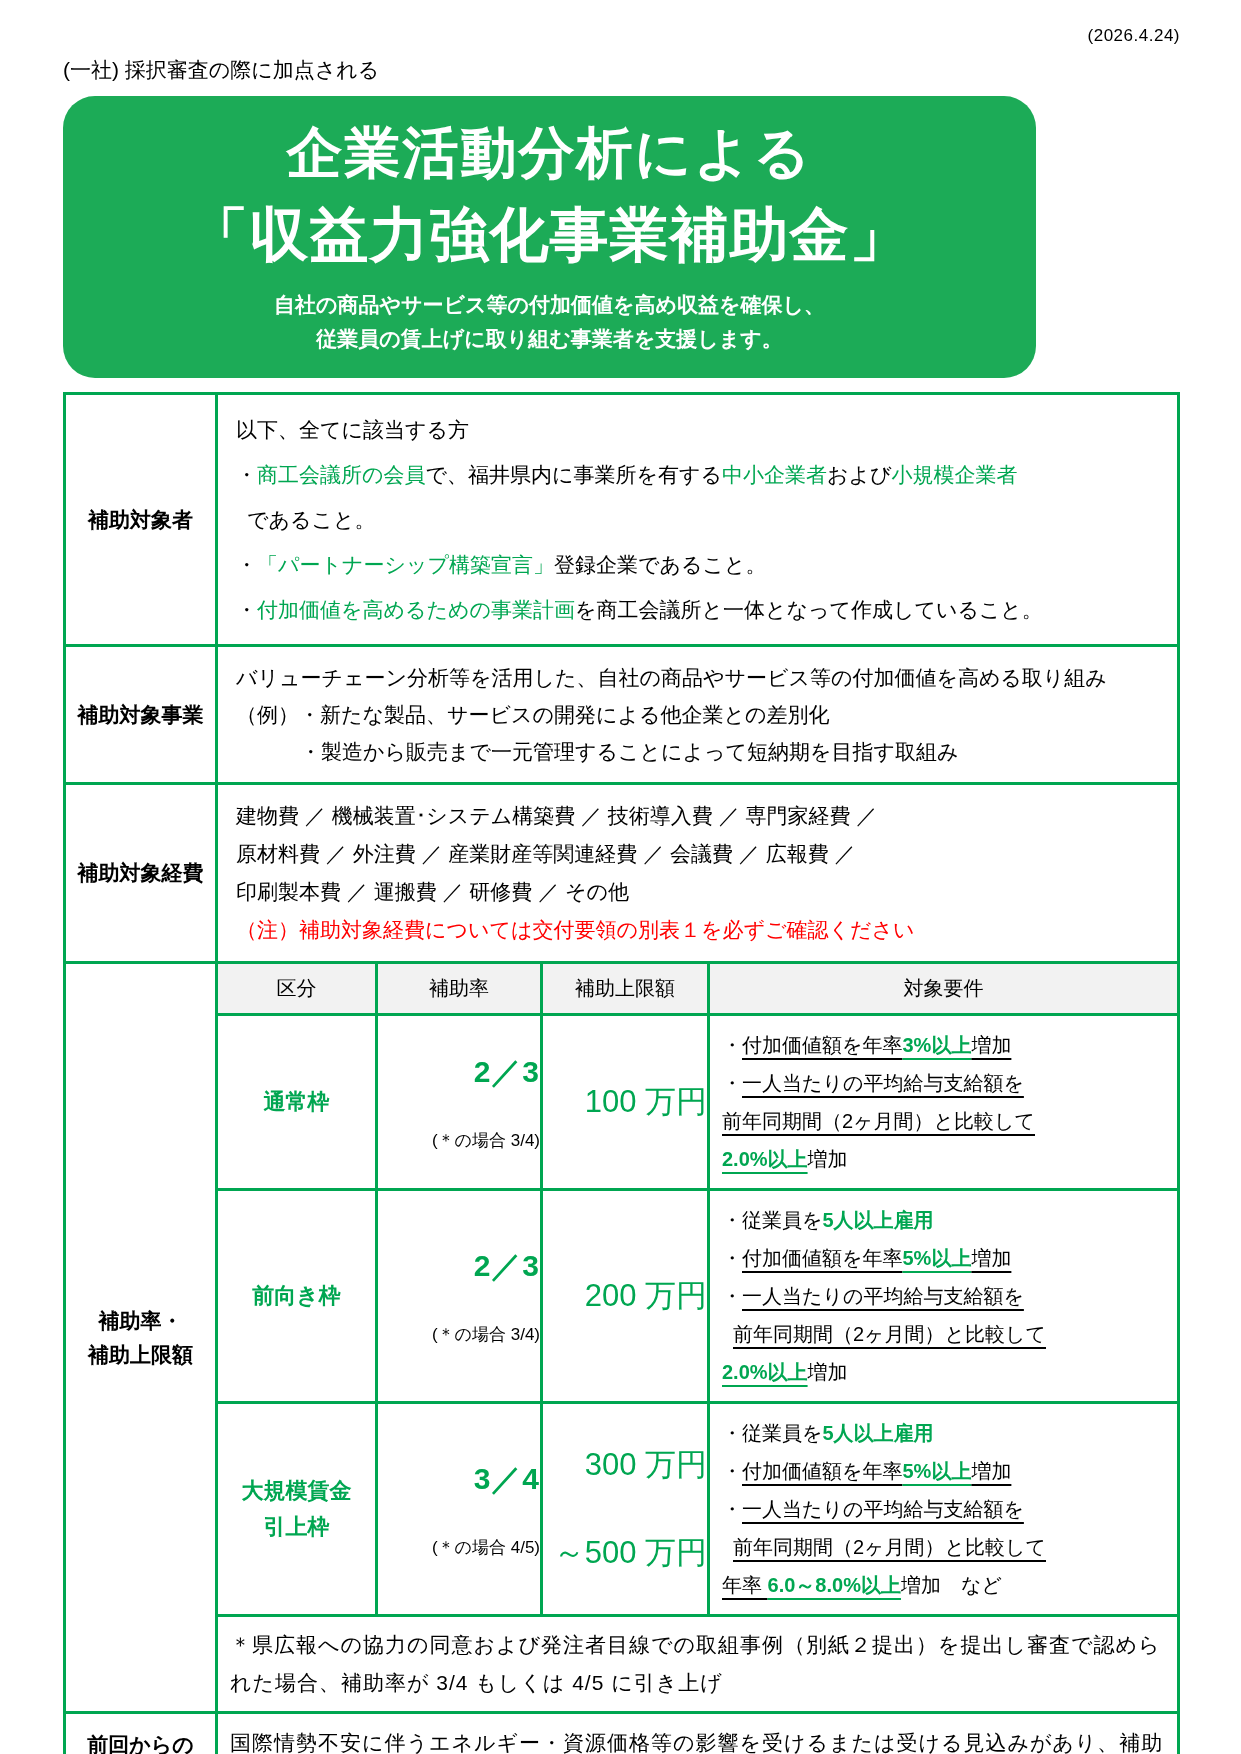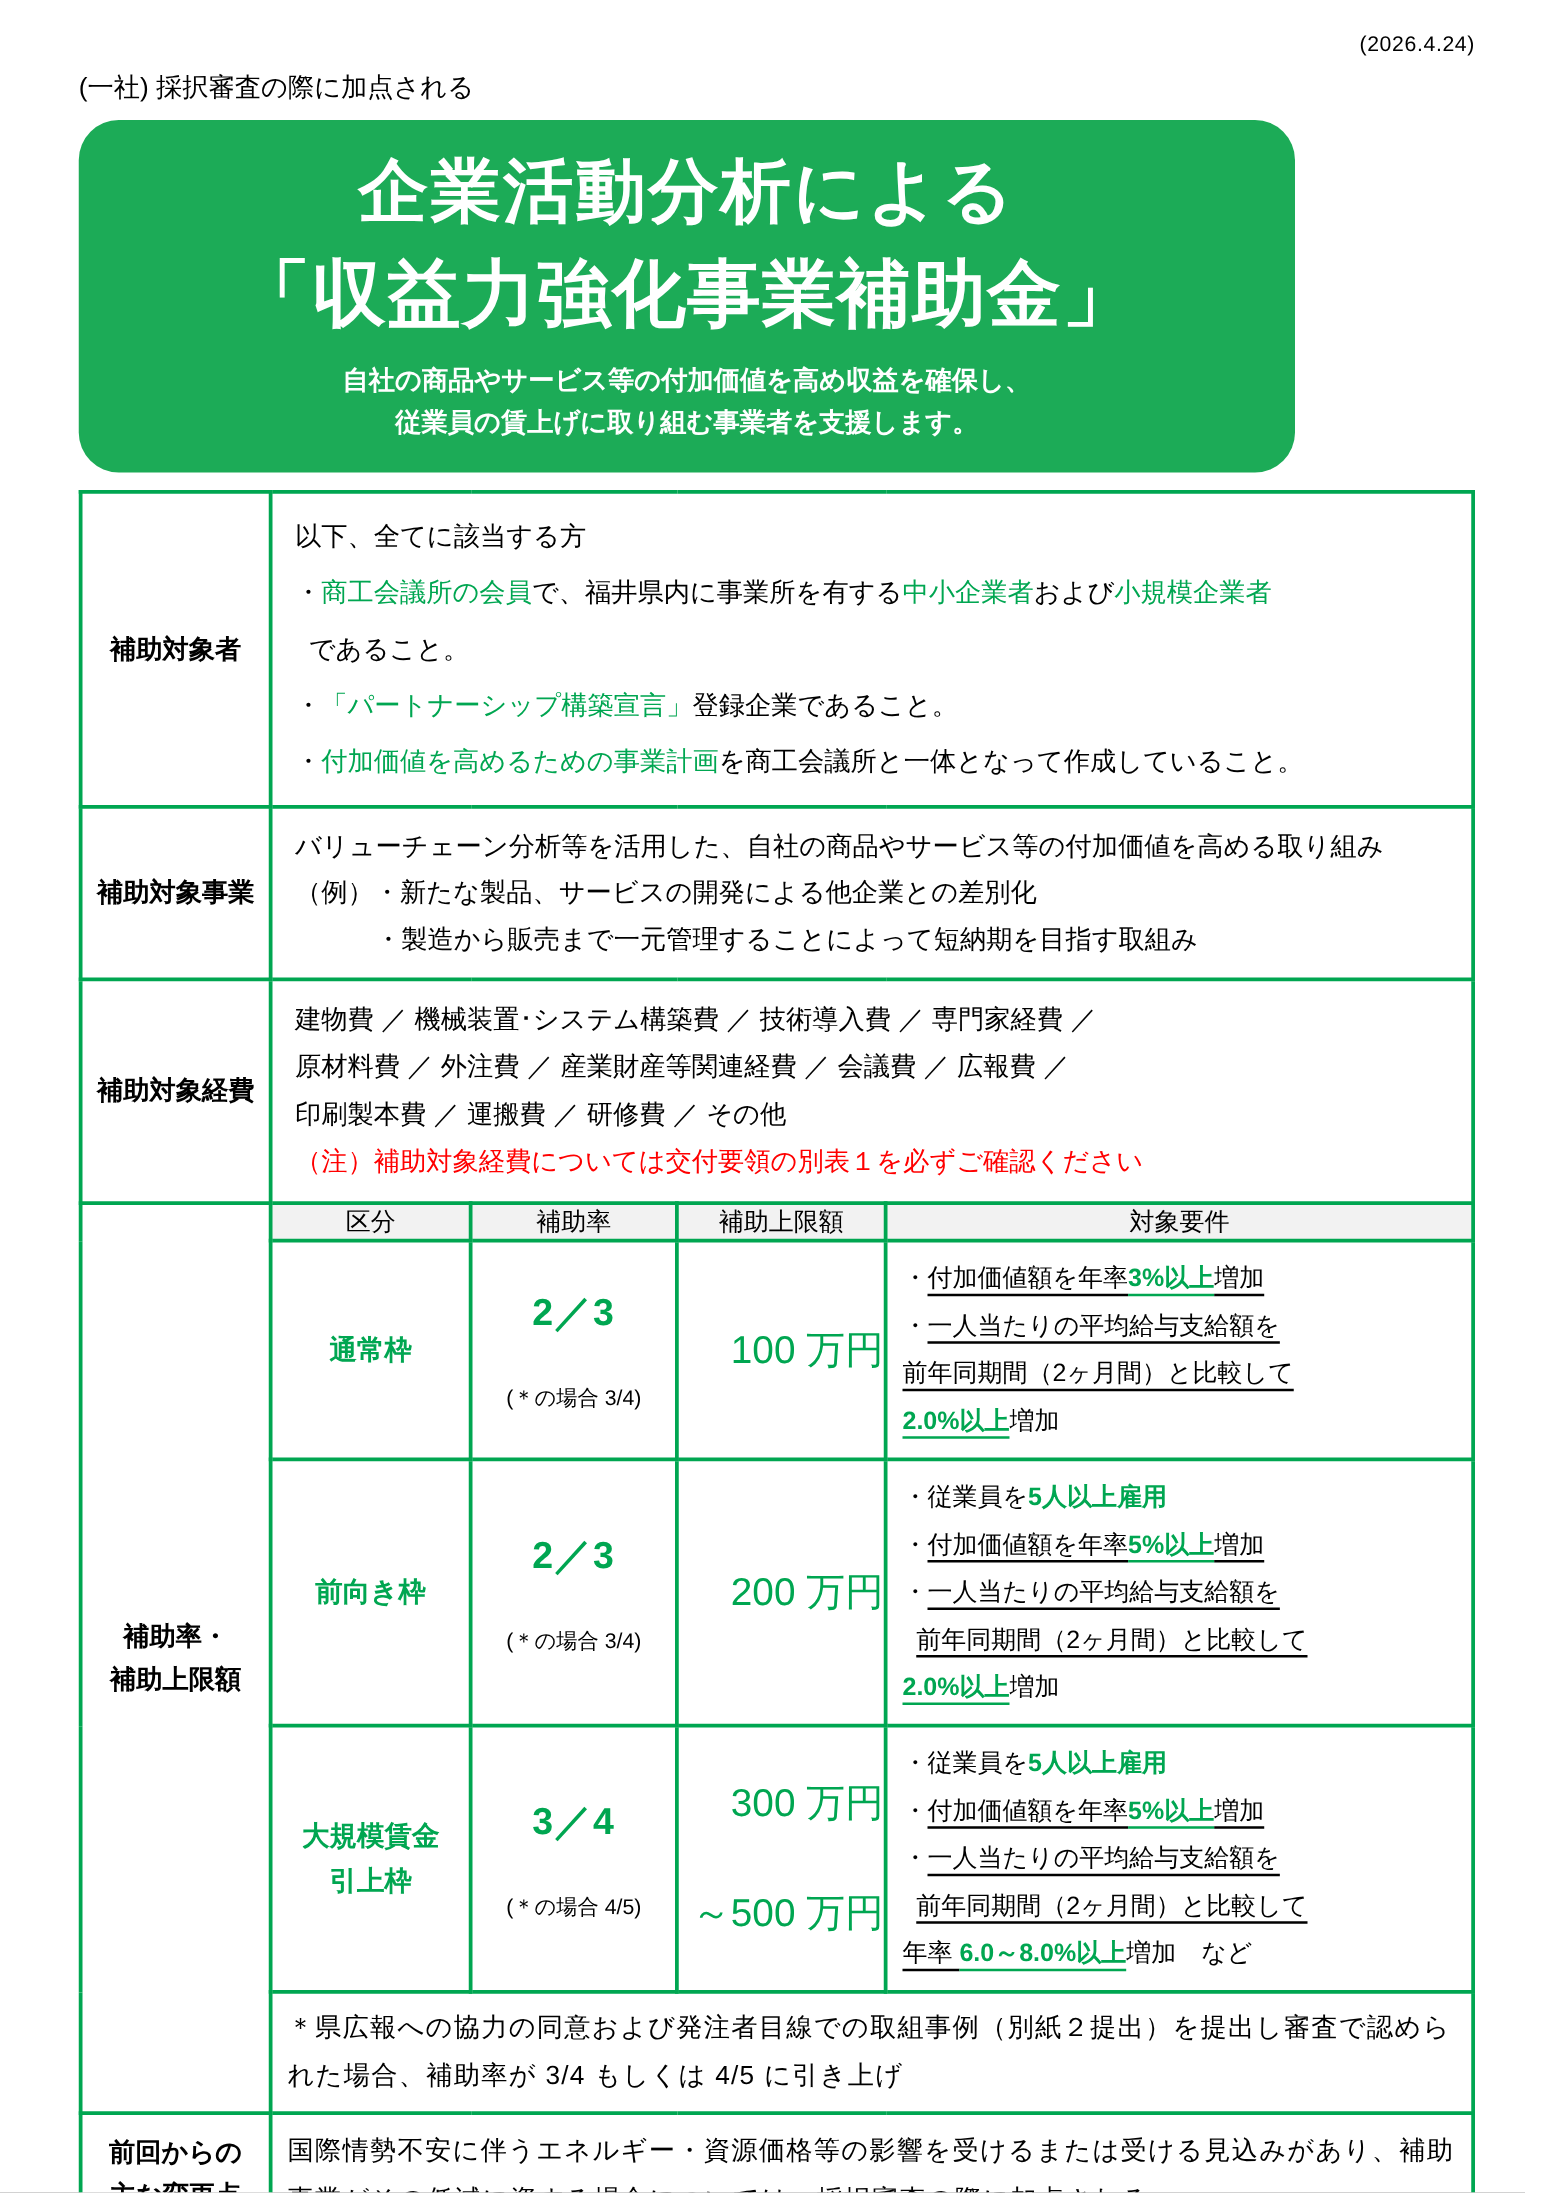--- a/index.html
+++ b/index.html
@@ -42,27 +42,27 @@
   td.cnt{font-size:21px;padding:12px 16px 12px 18px;vertical-align:middle;background:#fff;}
   .r1 .ln{line-height:45px;}
   .r2 .ln{line-height:37px;}
   .r3 .ln{line-height:38px;}
   .indent1{padding-left:11px;}
   .indent2{padding-left:64px;}
   .grn{color:var(--green);}
   .ln.red{color:var(--red);}
   td.hc{
     background:var(--hgray);text-align:center;font-size:20px;
-    padding:0 4px;vertical-align:middle;
+    padding:11px 4px;vertical-align:middle;
   }
   td.fname{
     text-align:center;vertical-align:middle;color:var(--green);
     font-weight:bold;font-size:22px;line-height:36px;
   }
-  td.frate{text-align:center;vertical-align:middle;padding:10px 0;}
+  td.frate{text-align:right;vertical-align:middle;padding:10px 0;}
   .rv{color:var(--green);font-weight:bold;font-size:30px;letter-spacing:1px;}
   .rn{font-size:17px;margin-top:36px;color:#000;}
   td.fcap{text-align:right;vertical-align:middle;color:var(--green);font-weight:normal;font-size:31px;}
   .cap2{margin-top:46px;}
   td.freq{padding:10px 6px 10px 12px;font-size:20px;vertical-align:middle;}
   .rq{line-height:38px;}
   .u{text-decoration:underline;text-underline-offset:6px;text-decoration-thickness:1.5px;}
   .gb{color:var(--green);font-weight:bold;}
   td.fnote{font-size:21px;padding:9px 12px;line-height:38px;letter-spacing:1px;}
   td.r5txt{font-size:21px;padding:9px 12px;line-height:39px;letter-spacing:1px;vertical-align:middle;}

